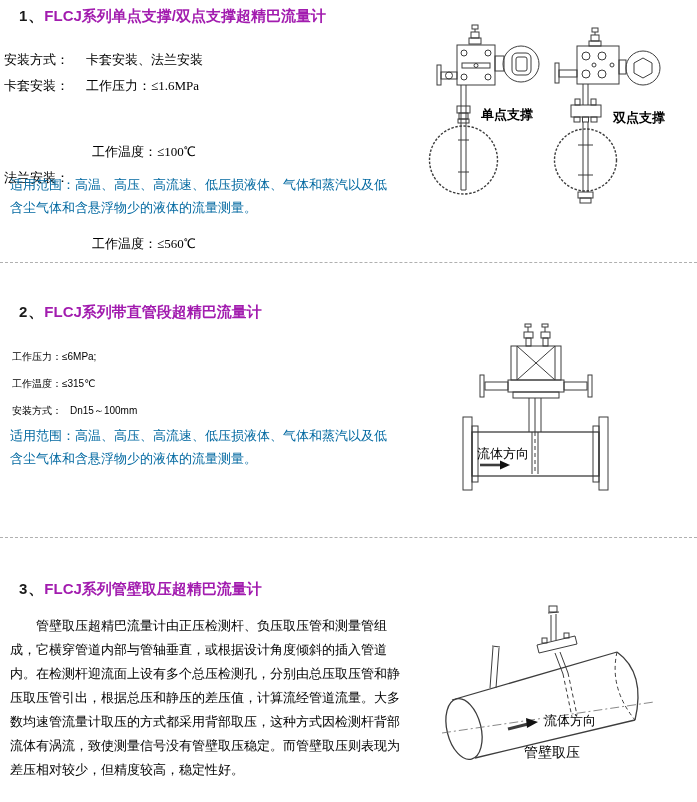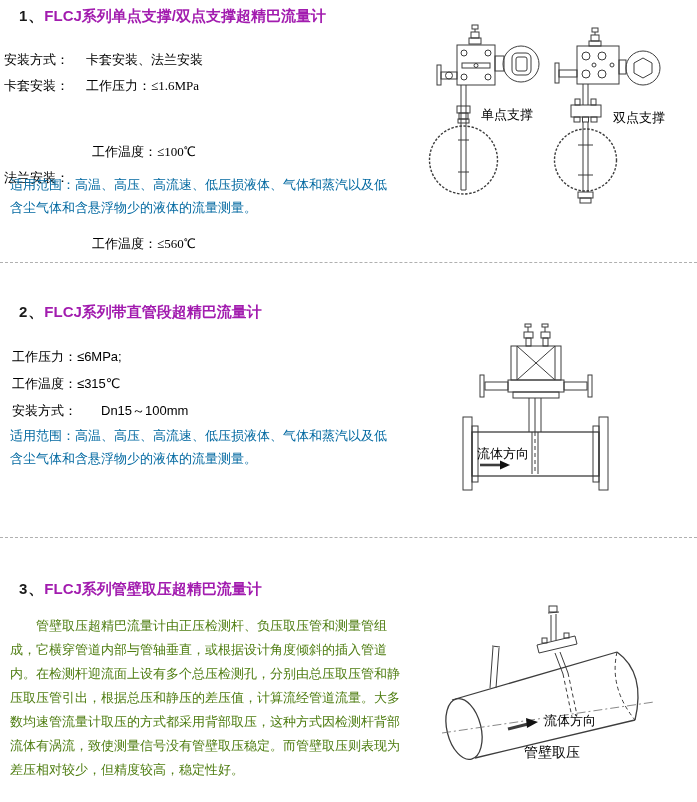--- a/index.html
+++ b/index.html
@@ -10,25 +10,25 @@
   }
   .page{position:relative;width:697px;height:802px;background:#fff;}
   .sec-title{position:absolute;margin:0;font-size:15px;font-weight:bold;white-space:nowrap;}
   .sec-title .num{color:#1a1a1a;letter-spacing:1px;}
   .sec-title .tt{color:#a21caf;}
   .specs{position:absolute;font-size:13px;line-height:26px;}
   .spec-row{display:flex;white-space:nowrap;}
   .spec-label{width:82px;flex:0 0 82px;}
   .spec-row.indent .spec-label{visibility:hidden;}
   .spec-row.indent .spec-value{padding-left:6px;margin-top:40px;}
-  .specs2{position:absolute;font-size:13px;line-height:27px;}
+  .specs2{position:absolute;font-size:10px;line-height:27px;}
   .specs2 .spec-label{width:auto;flex:0 0 auto;}
-  .specs2 .gap .spec-value{margin-left:24px;}
+  .specs2 .gap .spec-value{margin-left:8px;}
   .scope{position:absolute;margin:0;font-size:13px;line-height:23px;color:#0369a1;}
-  .para{position:absolute;margin:0;font-size:13px;line-height:24px;text-indent:26px;color:#4d7c0f;}
+  .para{position:absolute;margin:0;font-size:13px;line-height:24px;text-indent:26px;color:#000000;}
   .divider{position:absolute;left:0;width:697px;height:0;border-top:1px dashed #b0b0b0;}
   .diagram{position:absolute;}
   svg{display:block;}
   svg .ln{fill:none;stroke:#3d3d3d;stroke-width:1;}
   svg .ln2{fill:none;stroke:#3d3d3d;stroke-width:1.3;}
   svg .dash{fill:none;stroke:#3d3d3d;stroke-width:1;stroke-dasharray:4 3;}
   svg .cdash{fill:none;stroke:#6a6a6a;stroke-width:0.8;stroke-dasharray:9 3 2 3;}
   svg .rim{fill:none;stroke:#3d3d3d;stroke-width:1.4;stroke-dasharray:2.5 1.6;}
   svg .solidfill{fill:#111;stroke:none;}
   svg text{font-size:13px;fill:#000;font-family:"Liberation Sans","DejaVu Sans",sans-serif;}
@@ -60,21 +60,21 @@
       <span class="spec-label">法兰安装：</span>
     </div>
     <div class="spec-row indent">
       <span class="spec-label"></span>
       <span class="spec-value">工作温度：≤560℃</span>
     </div>
   </div>
 
   <p class="scope" style="left:10px;top:173px;width:388px;">适用范围：高温、高压、高流速、低压损液体、气体和蒸汽以及低含尘气体和含悬浮物少的液体的流量测量。</p>
 
-  <div class="diagram" style="left:425px;top:20px;">
+  <div class="diagram" style="left:425px;top:20px;font-weight:bold;">
     <svg width="272" height="205" viewBox="0 0 272 205">
 
       <g>
         <rect class="ln" x="47" y="5" width="6" height="4"></rect>
         <line class="ln" x1="50" y1="9" x2="50" y2="12"></line>
         <rect class="ln" x="46" y="12" width="8" height="6"></rect>
         <rect class="ln" x="44" y="18" width="12" height="6"></rect>
         <rect class="ln" x="32" y="25" width="38" height="40"></rect>
         <circle class="ln" cx="39" cy="33" r="3"></circle>
           <circle class="ln" cx="63" cy="33" r="3"></circle>

